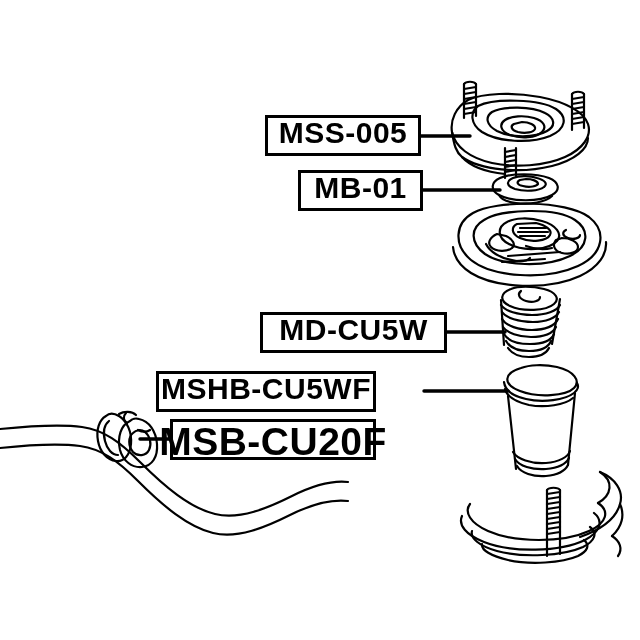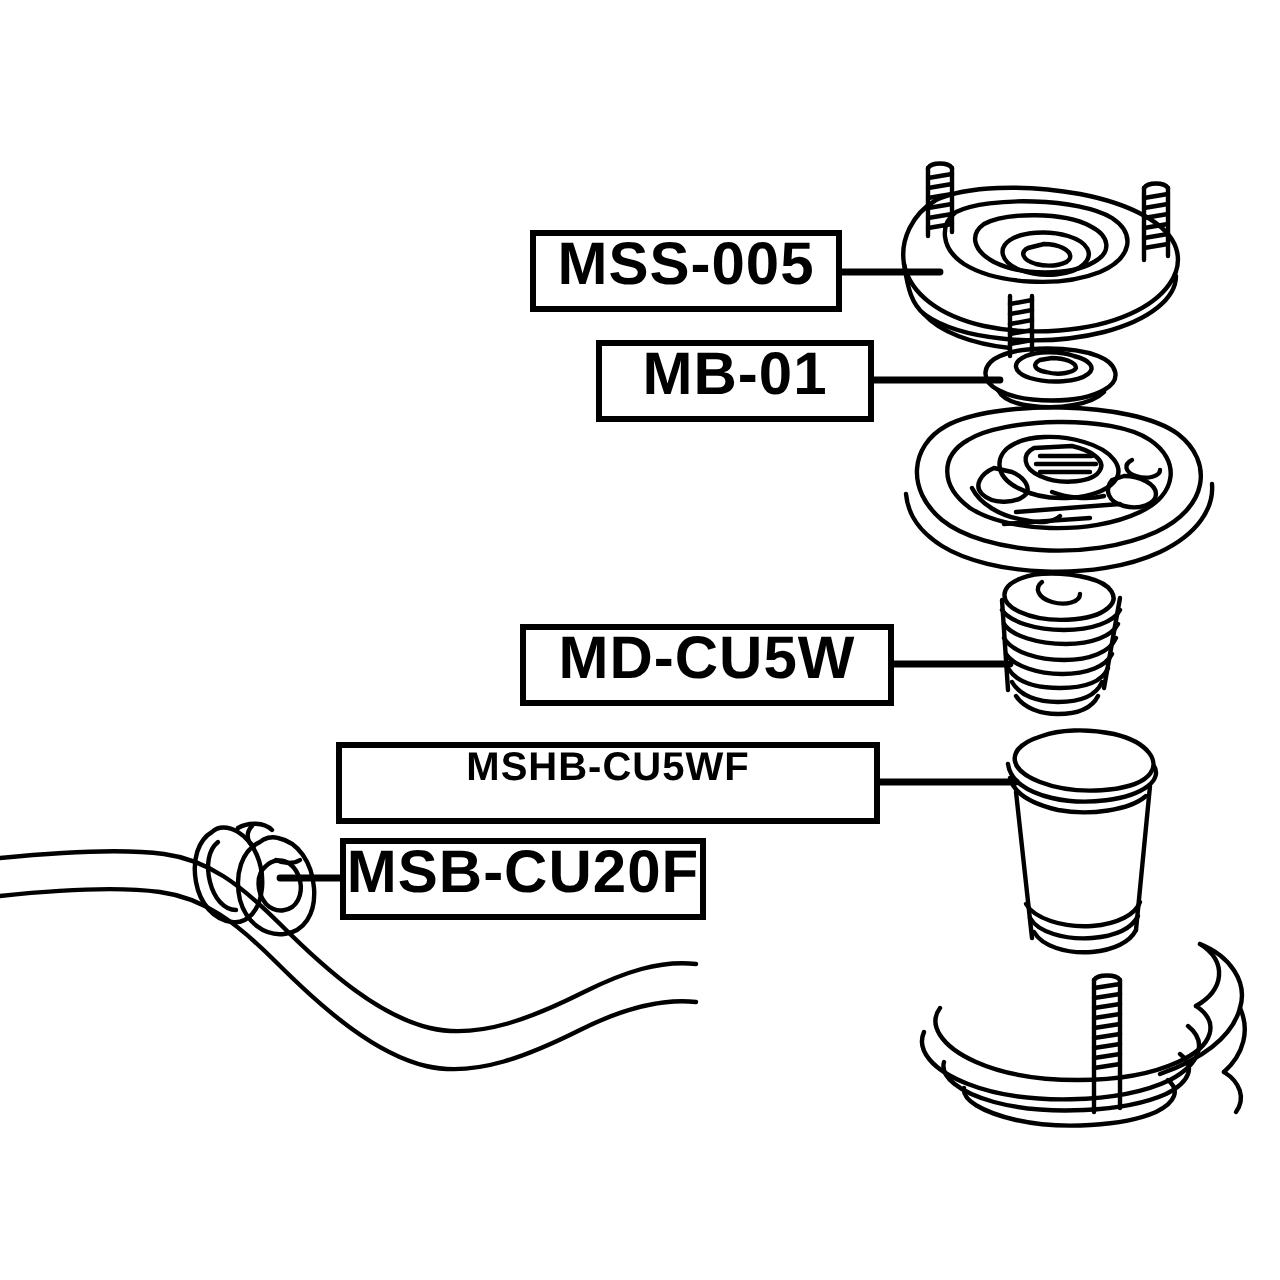--- a/index.html
+++ b/index.html
@@ -35,24 +35,24 @@
     font-weight: bold;
     letter-spacing: 0.5px;
     white-space: nowrap;
     user-select: none;
   }
   .callout-text {
     display: block;
     line-height: 1;
   }
   #callout-mss-005 { left: 265px; top: 115px; width: 156px; height: 41px; font-size: 30px; }
-  #callout-mb-01   { left: 298px; top: 170px; width: 139px; height: 41px; font-size: 30px; }
+  #callout-mb-01   { left: 298px; top: 170px; width: 125px; height: 41px; font-size: 30px; }
   #callout-md-cu5w { left: 236px; top: 312px; width: 187px; height: 41px; font-size: 30px; margin-left: 24px; }
-  #callout-mshb-cu5wf { left: 168px; top: 371px; width: 272px; height: 41px; font-size: 20px; }
-  #callout-msb-cu20f  { left: 170px; top: 419px; width: 183px; height: 41px; font-size: 30px; }
+  #callout-mshb-cu5wf { left: 156px; top: 371px; width: 220px; height: 41px; font-size: 30px; }
+  #callout-msb-cu20f  { left: 170px; top: 419px; width: 206px; height: 41px; font-size: 39px; }
 </style>
 </head>
 <body>
 
 <div id="diagram-root">
 
   <svg id="art-layer" viewBox="0 0 640 640" xmlns="http://www.w3.org/2000/svg">
     <rect x="0" y="0" width="640" height="640" fill="#ffffff"></rect>
 
     <g fill="none" stroke="#000000" stroke-width="2.2" stroke-linecap="round" stroke-linejoin="round">

